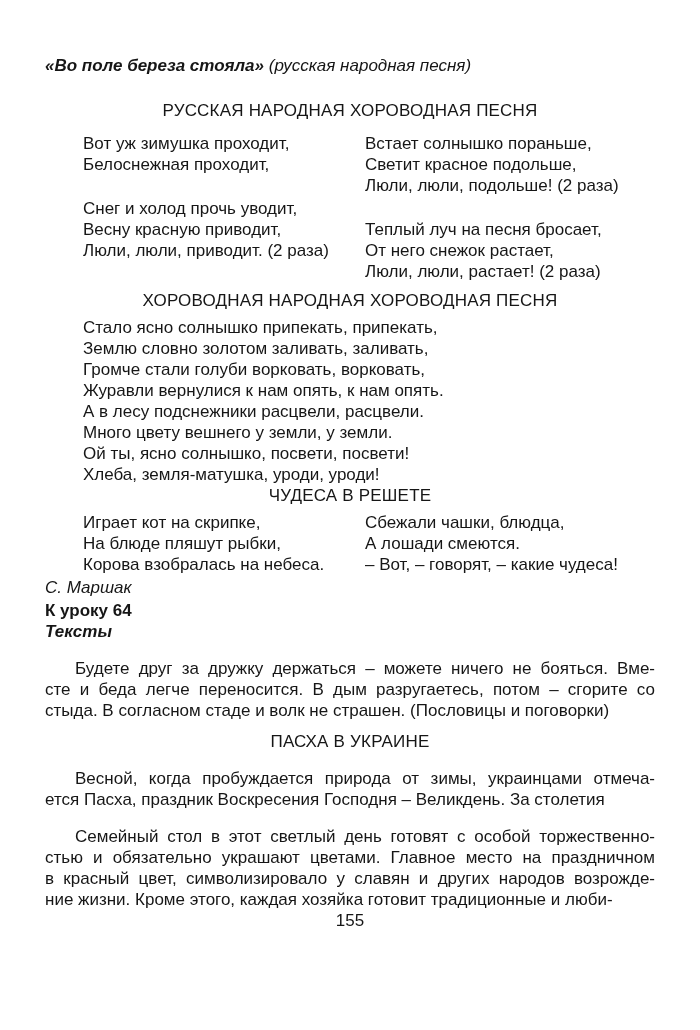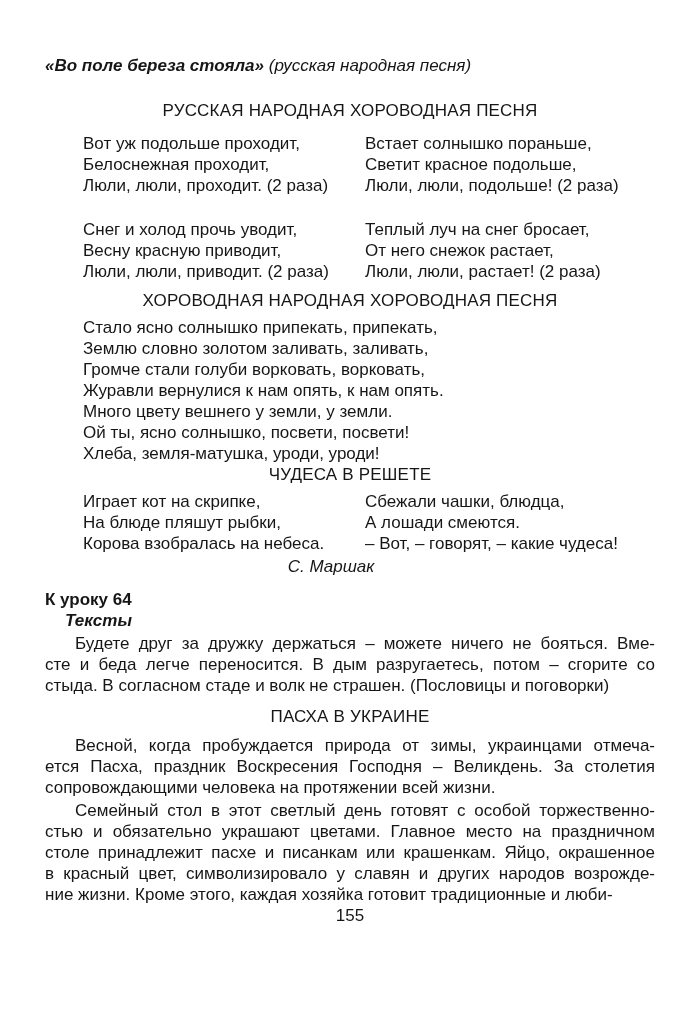--- a/index.html
+++ b/index.html
@@ -40,34 +40,33 @@
   .h-easter    { margin: 10px 0 8px 0; text-align: center; }
   .verse-row {
     display: flex;
     padding-left: 38px;
   }
   .verse-col-left { width: 282px; flex: 0 0 282px; }
   .verse-col-right { flex: 1; }
   .stanza + .stanza { margin-top: 23px; }
   .verse-block { padding-left: 38px; }
   .author-line {
-    text-align: center;
+    text-align: left;
     font-style: italic;
     margin: 2px 38px 0 0;
   }
   .lesson-title {
     font-weight: bold;
-    margin-top: 12px;
+    margin-top: 2px;
   }
   .lesson-subtitle {
     font-weight: bold;
     font-style: italic;
-    margin-left: 20px;
   }
-  .para { margin-top: 2px; }
+  .para { margin-top: 16px; }
   .para .tline {
     text-align: justify;
     text-align-last: justify;
   }
   .para .tline:last-child { text-align-last: left; }
   .para .tline:first-child { text-indent: 30px; }
   .page-number {
     text-align: center;
   }
 </style>
@@ -79,51 +78,51 @@
   <div class="intro-line">
     <span class="intro-title">«Во поле береза стояла»</span>
     <span class="intro-note">(русская народная песня)</span>
   </div>
 
   <div class="heading h-russian">РУССКАЯ НАРОДНАЯ ХОРОВОДНАЯ ПЕСНЯ</div>
 
   <div class="verse-row">
     <div class="verse-col-left">
       <div class="stanza">
-          <div class="tline">Вот уж подольше проходит,</div>
+          <div class="tline">Вот уж зимушка проходит,</div>
           <div class="tline">Белоснежная проходит,</div>
-          <div class="tline">Люли, люли, проходит. (2 раза)</div>
         </div>
       <div class="stanza">
           <div class="tline">Снег и холод прочь уводит,</div>
           <div class="tline">Весну красную приводит,</div>
           <div class="tline">Люли, люли, приводит. (2 раза)</div>
         </div>
     </div>
     <div class="verse-col-right">
       <div class="stanza">
           <div class="tline">Встает солнышко пораньше,</div>
           <div class="tline">Светит красное подольше,</div>
           <div class="tline">Люли, люли, подольше! (2 раза)</div>
         </div>
       <div class="stanza">
-          <div class="tline">Теплый луч на снег бросает,</div>
+          <div class="tline">Теплый луч на песня бросает,</div>
           <div class="tline">От него снежок растает,</div>
           <div class="tline">Люли, люли, растает! (2 раза)</div>
         </div>
     </div>
   </div>
 
   <div class="heading h-ukrainian">ХОРОВОДНАЯ НАРОДНАЯ ХОРОВОДНАЯ ПЕСНЯ</div>
 
   <div class="verse-block">
       <div class="tline">Стало ясно солнышко припекать, припекать,</div>
       <div class="tline">Землю словно золотом заливать, заливать,</div>
       <div class="tline">Громче стали голуби ворковать, ворковать,</div>
       <div class="tline">Журавли вернулися к нам опять, к нам опять.</div>
+      <div class="tline">А в лесу подснежники расцвели, расцвели.</div>
       <div class="tline">Много цвету вешнего у земли, у земли.</div>
       <div class="tline">Ой ты, ясно солнышко, посвети, посвети!</div>
       <div class="tline">Хлеба, земля-матушка, уроди, уроди!</div>
     </div>
 
   <div class="heading h-miracles">ЧУДЕСА В РЕШЕТЕ</div>
 
   <div class="verse-row">
     <div class="verse-col-left">
       <div class="stanza">
@@ -150,25 +149,23 @@
       <div class="tline">Будете друг за дружку держаться – можете ничего не бояться. Вме-</div>
       <div class="tline">сте и беда легче переносится. В дым разругаетесь, потом – сгорите со</div>
       <div class="tline">стыда. В согласном стаде и волк не страшен. (Пословицы и поговорки)</div>
     </div>
 
   <div class="heading h-easter">ПАСХА В УКРАИНЕ</div>
 
   <div class="para">
       <div class="tline">Весной, когда пробуждается природа от зимы, украинцами отмеча-</div>
       <div class="tline">ется Пасха, праздник Воскресения Господня – Великдень. За столетия</div>
-      <div class="tline">сопровождающими человека на протяжении всей жизни.</div>
     </div>
   <div class="para">
       <div class="tline">Семейный стол в этот светлый день готовят с особой торжественно-</div>
       <div class="tline">стью и обязательно украшают цветами. Главное место на праздничном</div>
-      <div class="tline">столе принадлежит пасхе и писанкам или крашенкам. Яйцо, окрашенное</div>
       <div class="tline">в красный цвет, символизировало у славян и других народов возрожде-</div>
       <div class="tline">ние жизни. Кроме этого, каждая хозяйка готовит традиционные и люби-</div>
     </div>
 
   <div class="page-number">155</div>
 
 </div>
 
 </body></html>

